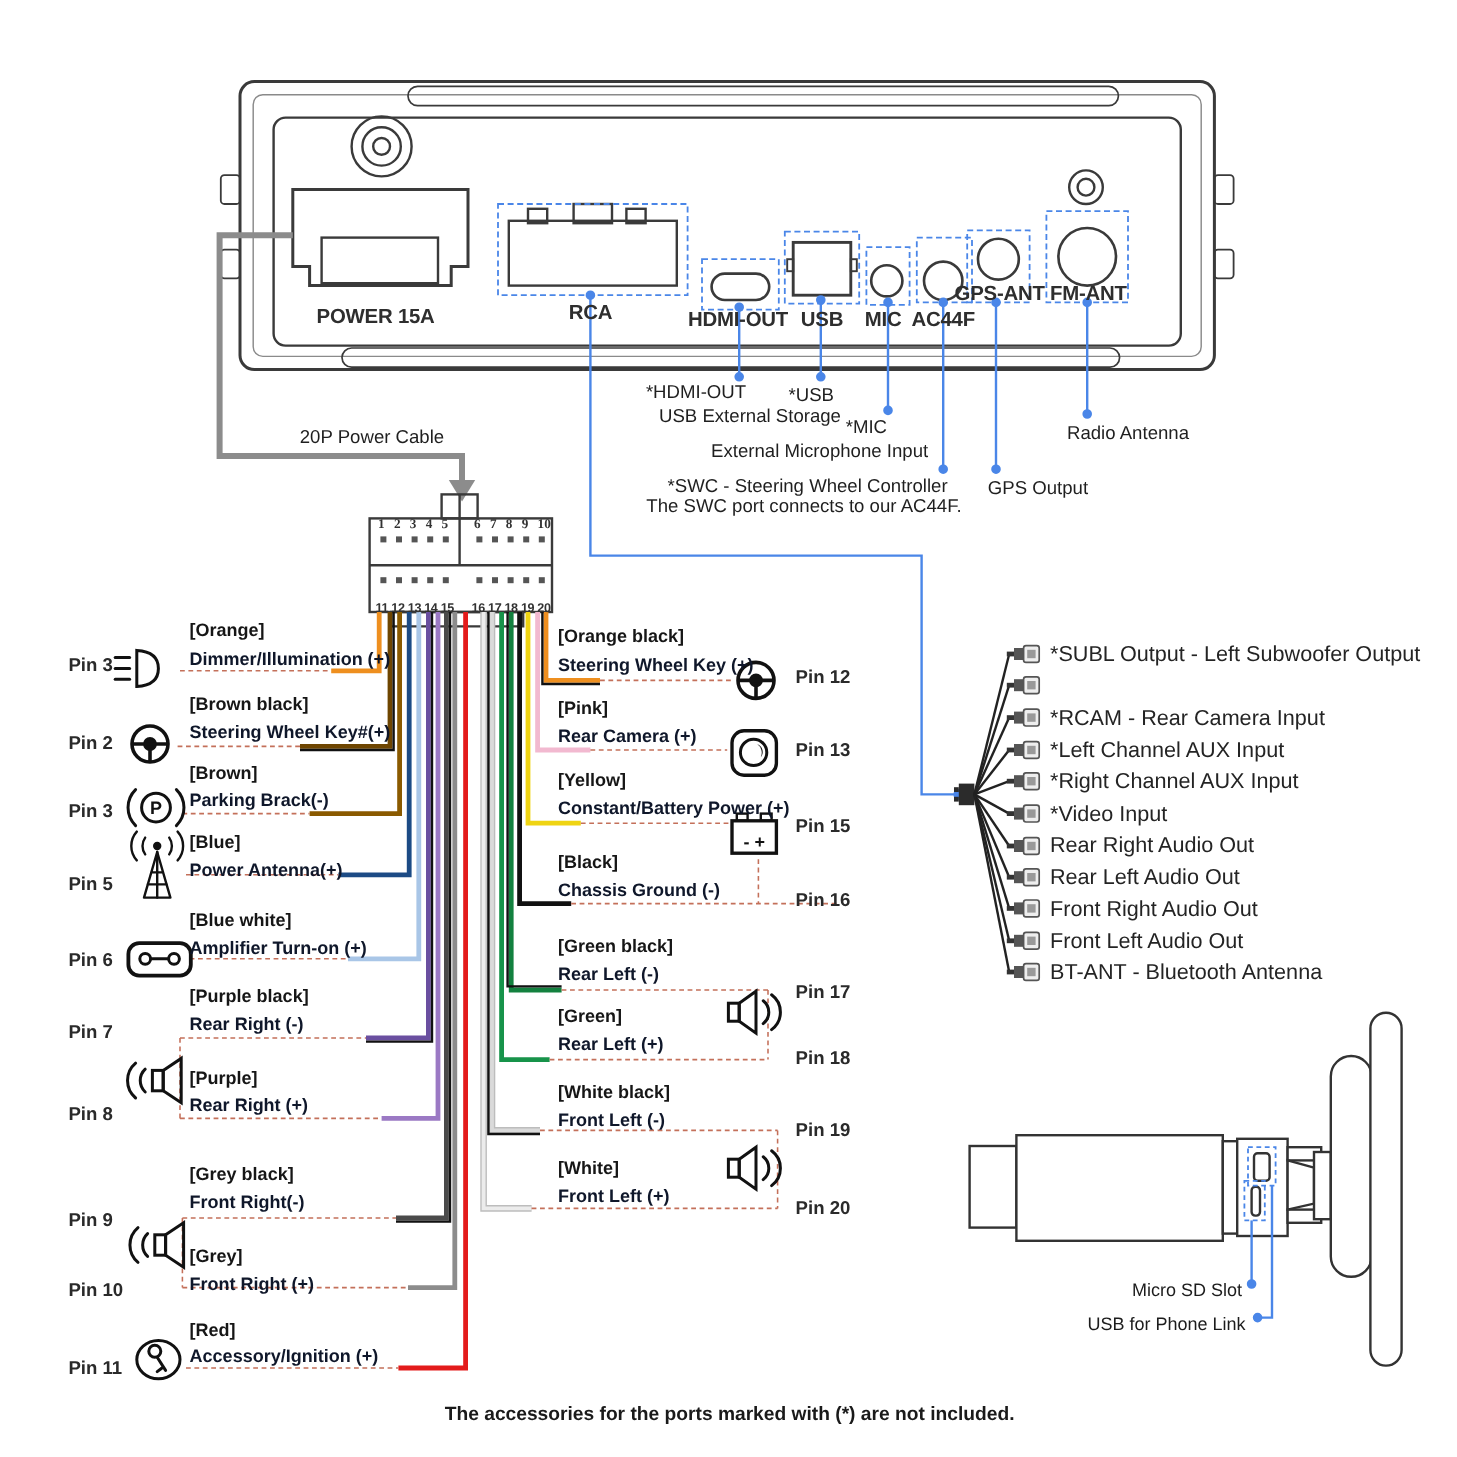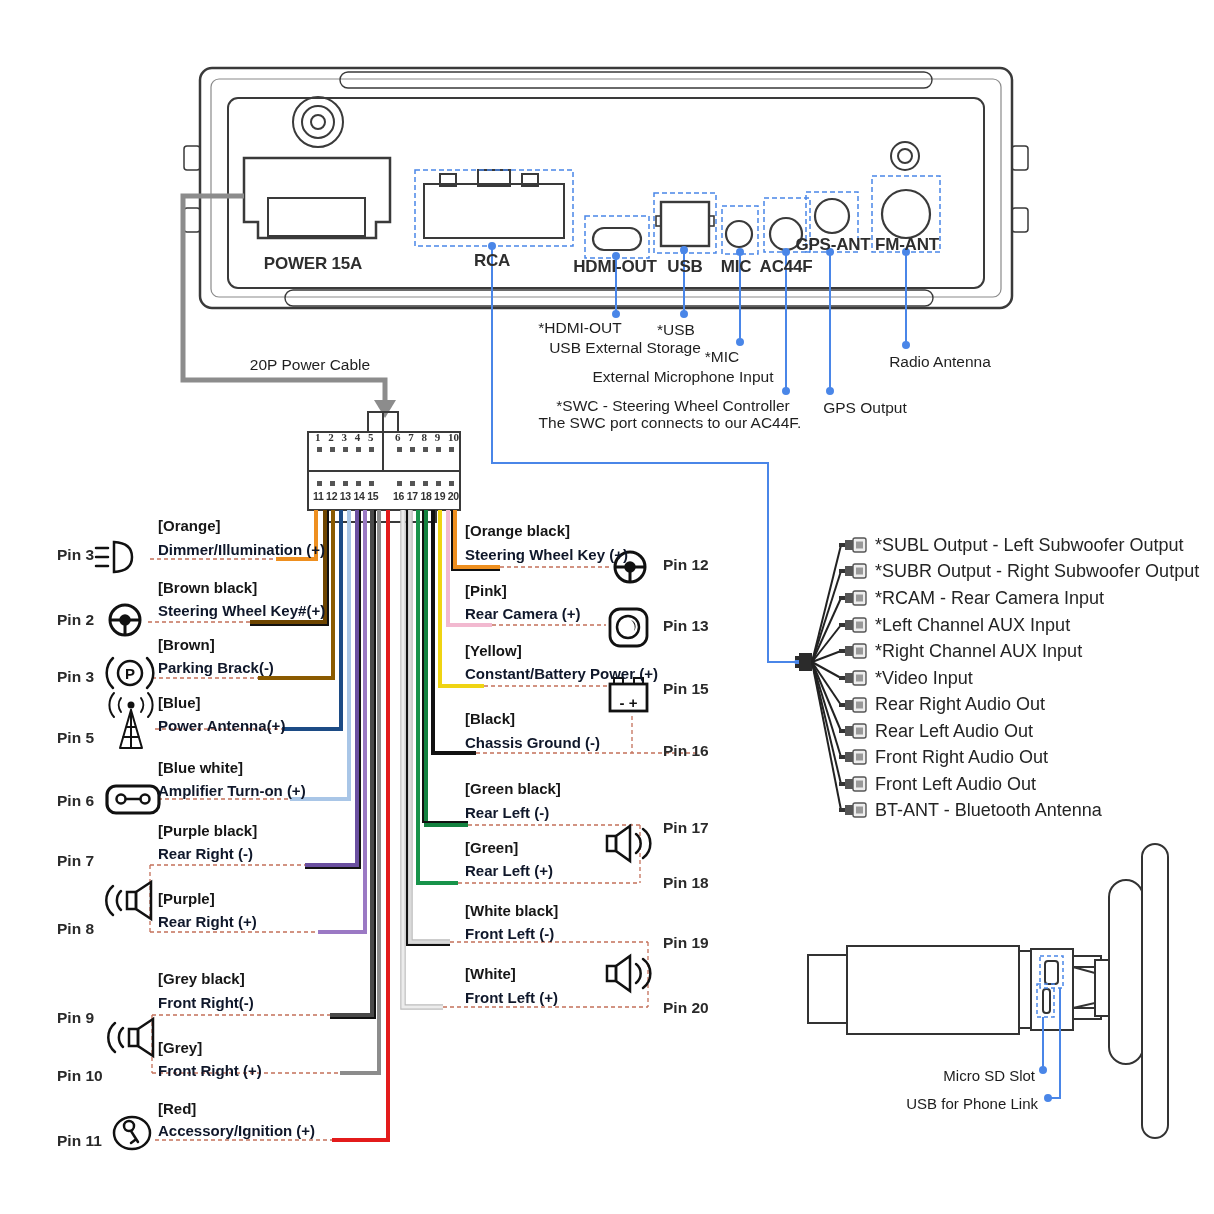--- a/index.html
+++ b/index.html
@@ -7,21 +7,21 @@
          font-family:"Liberation Sans","DejaVu Sans",sans-serif;color:#222;}
   #wiring-svg{position:absolute;left:0;top:0;z-index:1;}
   .txt{position:absolute;z-index:2;white-space:nowrap;}
   .port{font-size:17px;font-weight:600;color:#2e2e2e;text-align:center;letter-spacing:-0.2px;}
   .callout{font-size:15.5px;color:#1f1f1f;text-align:center;}
   .pinnum{font-size:15.5px;font-weight:bold;color:#2a2a2a;}
   .clabel{font-size:15px;font-weight:bold;color:#161616;}
   .func{font-size:15px;font-weight:bold;color:#0f172a;}
   .rcarow{font-size:18px;font-weight:500;color:#242424;}
   .nums{font-size:11px;font-weight:bold;color:#333;word-spacing:5px;font-family:Liberation Serif, serif;}
-  .nums2{font-size:10.5px;font-weight:bold;color:#333;letter-spacing:-0.3px;}
+  .nums2{font-size:10.5px;font-weight:bold;color:#333;letter-spacing:-0.3px;margin-top:11px;}
   .blabel{font-size:15px;font-weight:500;color:#1c1c1c;}
   .note{font-size:16px;font-weight:bold;color:#1a1a1a;text-align:center;}
   .sign{font-size:15px;font-weight:bold;color:#111;text-align:center;}
 </style>
 </head>
 <body>
 
 <div id="stage">
 
 <svg id="wiring-svg" width="1214" height="1214" viewBox="0 0 1214 1214">
@@ -471,28 +471,28 @@
 <div class="txt func" style="left:465px;top:925px">Front Left (-)</div>
 <div class="txt pinnum" style="left:663px;top:934px">Pin 19</div>
 <div class="txt clabel" style="left:465px;top:965px">[White]</div>
 <div class="txt func" style="left:465px;top:989px">Front Left (+)</div>
 <div class="txt pinnum" style="left:663px;top:999px">Pin 20</div>
 
 <div class="txt sign" style="left:611px;top:694px;width:35px">- +</div>
 <div class="txt sign" style="left:122px;top:665px;width:16px">P</div>
 
 <div class="txt rcarow" style="left:875px;top:535px">*SUBL Output - Left Subwoofer Output</div>
-<div class="txt rcarow" style="left:875px;top:561px">*SUBR Output - Right Subwoofer Output</div>
 <div class="txt rcarow" style="left:875px;top:588px">*RCAM - Rear Camera Input</div>
 <div class="txt rcarow" style="left:875px;top:615px">*Left Channel AUX Input</div>
 <div class="txt rcarow" style="left:875px;top:641px">*Right Channel AUX Input</div>
 <div class="txt rcarow" style="left:875px;top:668px">*Video Input</div>
 <div class="txt rcarow" style="left:875px;top:694px">Rear Right Audio Out</div>
 <div class="txt rcarow" style="left:875px;top:721px">Rear Left Audio Out</div>
 <div class="txt rcarow" style="left:875px;top:747px">Front Right Audio Out</div>
 <div class="txt rcarow" style="left:875px;top:774px">Front Left Audio Out</div>
 <div class="txt rcarow" style="left:875px;top:800px">BT-ANT - Bluetooth Antenna</div>
 
 <div class="txt blabel" style="left:880px;top:1067px;width:155px;text-align:right">Micro SD Slot</div>
 <div class="txt blabel" style="left:860px;top:1095px;width:178px;text-align:right">USB for Phone Link</div>
 
+<div class="txt note" style="left:308px;top:1170px;width:600px">The accessories for the ports marked with (*) are not included.</div>
 
 </div>
 
 </body></html>

